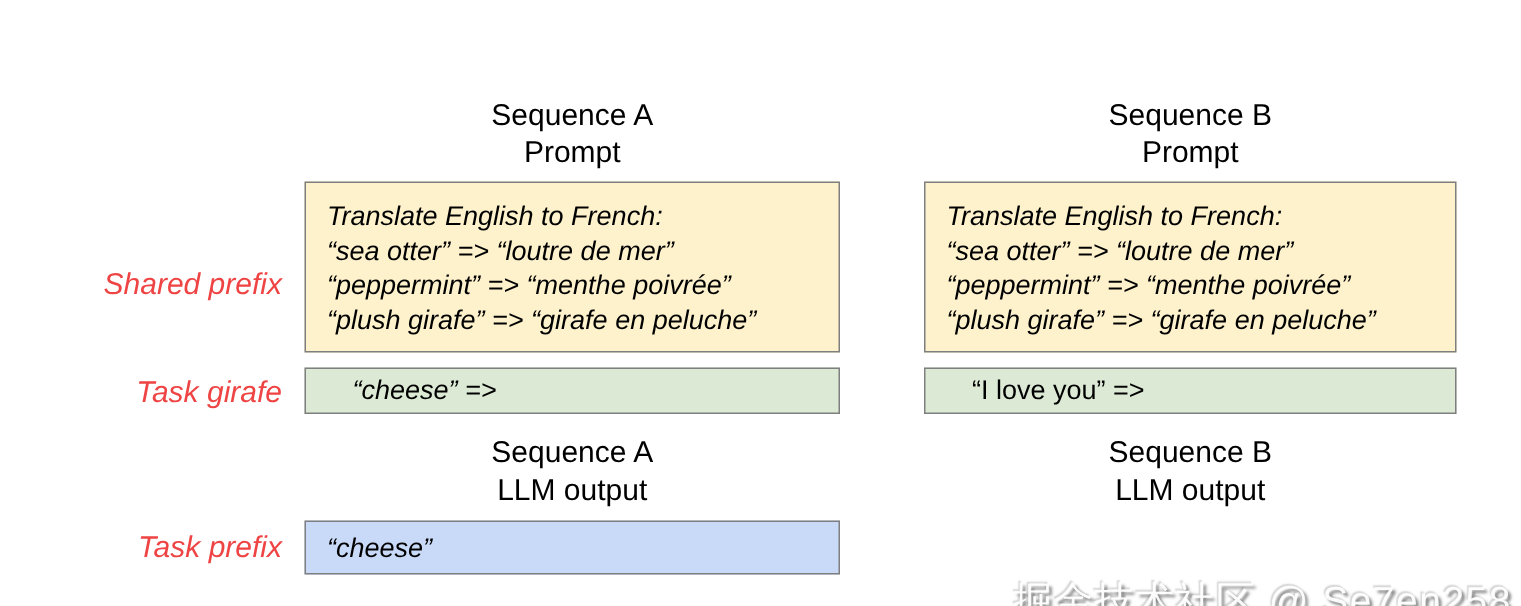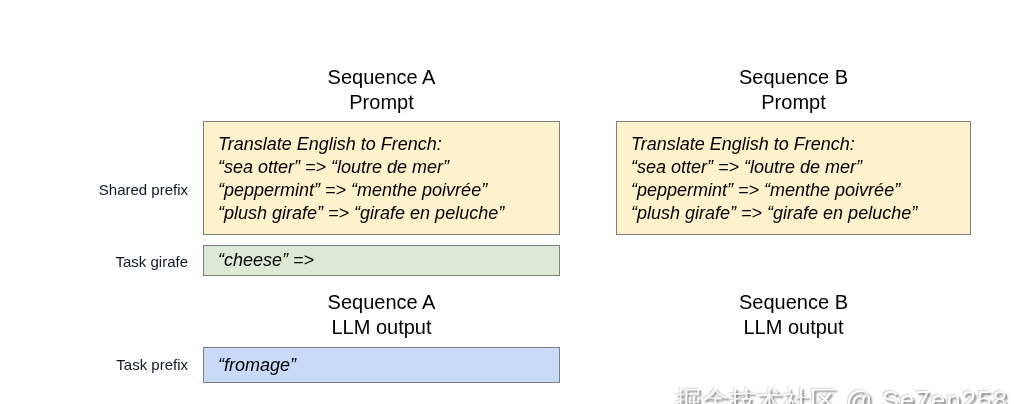--- a/index.html
+++ b/index.html
@@ -29,23 +29,24 @@
   .title-b      { left: 616px; width: 355px; }
   .title-prompt { top: 49px; }
   .title-output { top: 274px; }
 
   
   .side-label {
     position: absolute;
     left: 0;
     width: 188px;
     text-align: right;
-    font-size: 15px;
+    font-size: 20px;
     line-height: 24px;
-    color: #0f172a;
+    color: #ef4444;
+    font-style: italic;
   }
   .label-shared-prefix { top: 162px; }
   .label-task-input    { top: 234px; }
   .label-task-output   { top: 337px; }
 
   
   .box {
     position: absolute;
     box-sizing: border-box;
     border: 1.5px solid var(--box-border, #7f7f7f);
@@ -66,21 +67,21 @@
     color: #000000;
     white-space: nowrap;
   }
 
   .input-box {
     top: 229px;
     height: 31px;
     background: var(--input-fill, #dcead5);
     display: flex;
     align-items: center;
-    padding-left: 14px;
+    padding-left: 31px;
   }
   .output-box {
     top: 331px;
     height: 36px;
     background: var(--output-fill, #c9daf8);
     display: flex;
     align-items: center;
     padding-left: 14px;
   }
   .box-text {
@@ -133,30 +134,33 @@
   <div class="box prompt-box col-b">
     <div class="pline">Translate English to French:</div>
     <div class="pline">“sea otter” =&gt; “loutre de mer”</div>
     <div class="pline">“peppermint” =&gt; “menthe poivrée”</div>
     <div class="pline">“plush girafe” =&gt; “girafe en peluche”</div>
   </div>
 
   <div class="box input-box col-a">
     <span class="box-text italic">“cheese” =&gt;</span>
   </div>
+  <div class="box input-box col-b">
+    <span class="box-text">“I love you” =&gt;</span>
+  </div>
 
   <div class="title title-a title-output">
     <div>Sequence A</div>
     <div>LLM output</div>
   </div>
 
   <div class="title title-b title-output">
     <div>Sequence B</div>
     <div>LLM output</div>
   </div>
 
   <div class="box output-box col-a">
-    <span class="box-text italic">“fromage”</span>
+    <span class="box-text italic">“cheese”</span>
   </div>
 
   <div class="watermark">掘金技术社区 @ Se7en258</div>
 
 </div>
 
 </body></html>

